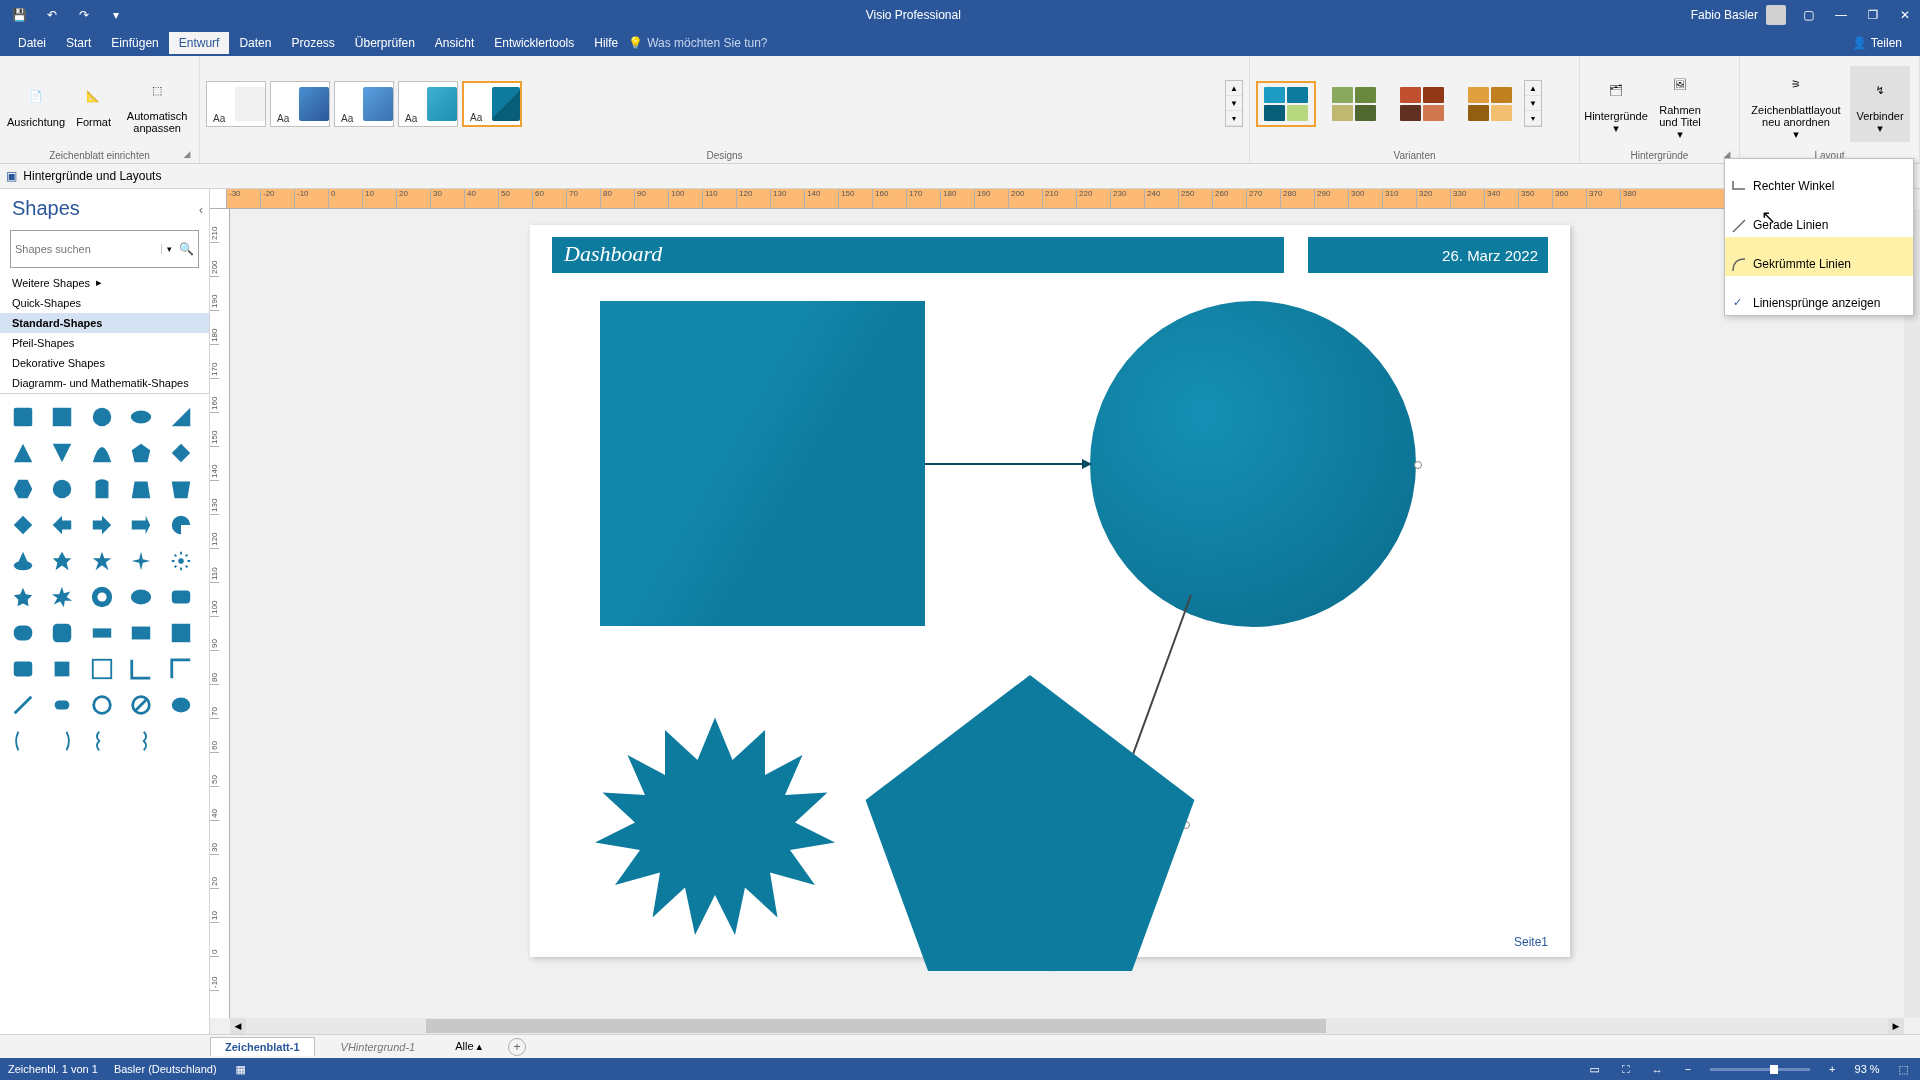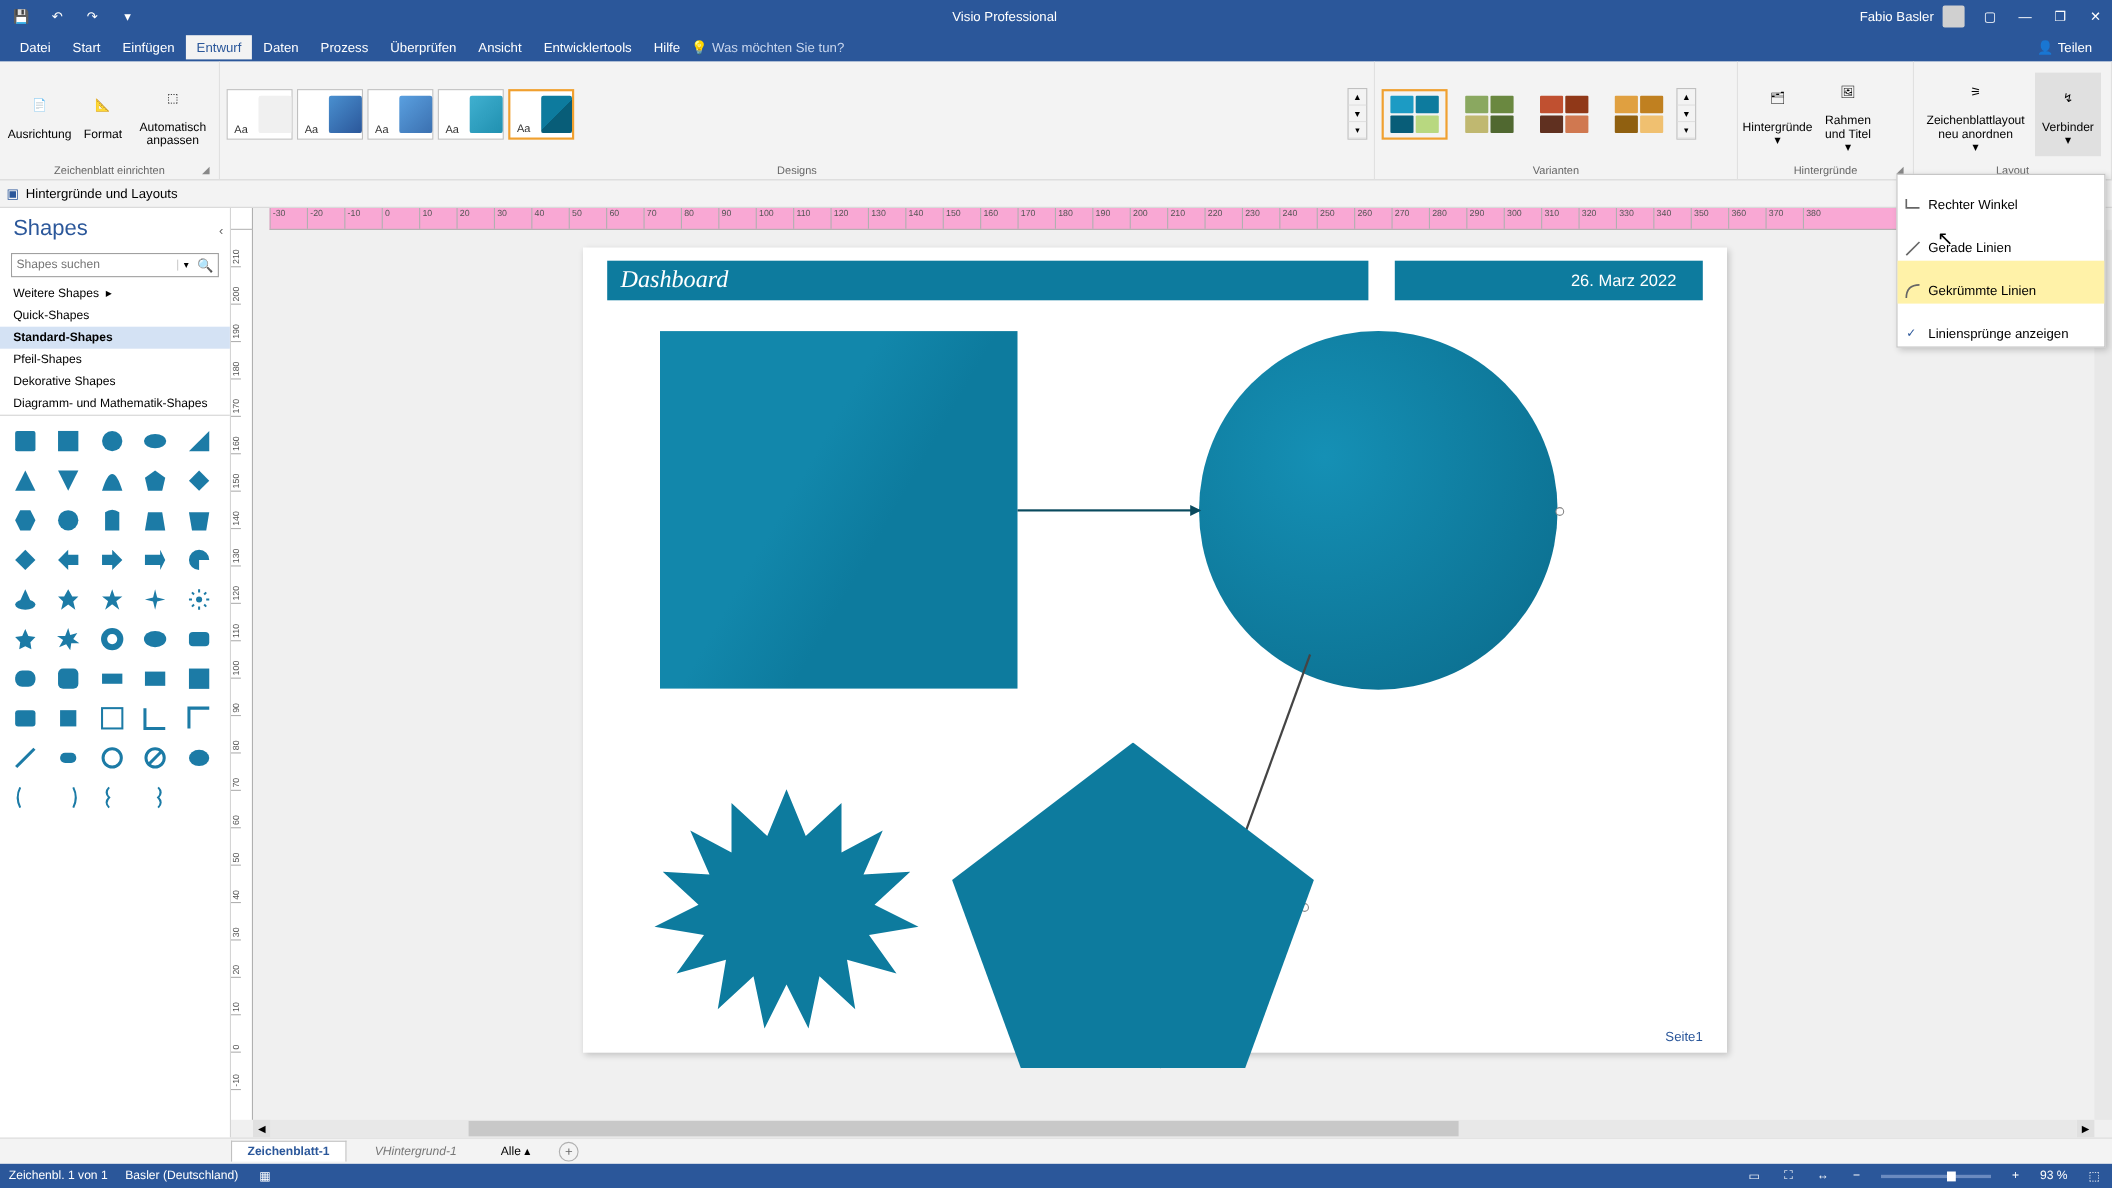--- a/index.html
+++ b/index.html
@@ -59,42 +59,42 @@
 .secbar { height: 25px; background: #f3f3f3; border-bottom: 1px solid #d4d4d4; display: flex; align-items: center; font-size: 12px; padding: 0 6px; gap: 6px; }
 .secbar .close { margin-left: auto; cursor: pointer; padding: 0 6px; }
 
 
 .main { display: flex; height: calc(1080px - 30px - 26px - 108px - 25px - 24px - 22px); }
 
 
 .shapes-panel { width: 210px; background: #fff; border-right: 1px solid #d4d4d4; display: flex; flex-direction: column; }
 .shapes-header { padding: 8px 12px 6px; font-size: 20px; color: #2b579a; position: relative; }
 .shapes-collapse { position: absolute; right: 6px; top: 14px; font-size: 12px; cursor: pointer; color: #666; }
-.shapes-search { margin: 4px 10px; display: flex; align-items: center; border: 1px solid #a0a0a0; height: 22px; }
+.shapes-search { margin: 4px 10px; display: flex; align-items: center; border: 1px solid #a0a0a0; height: 38px; }
 .shapes-search input { flex: 1; border: none; font-size: 11px; padding: 2px 4px; outline: none; }
 .shapes-search .dd { width: 16px; font-size: 9px; text-align: center; border-left: 1px solid #ccc; cursor: pointer; }
 .shapes-search .go { width: 22px; text-align: center; cursor: pointer; font-size: 12px; }
 .stencil-list { border-bottom: 1px solid #d4d4d4; }
 .stencil-item { padding: 4px 12px; font-size: 11px; cursor: pointer; display: flex; align-items: center; gap: 6px; }
 .stencil-item.selected { background: #d4e2f4; font-weight: 600; }
 .shape-grid { padding: 10px; display: grid; grid-template-columns: repeat(5, 1fr); gap: 10px 8px; overflow-y: auto; }
 .shape-cell { width: 26px; height: 26px; display: flex; align-items: center; justify-content: center; cursor: pointer; }
 
 
 .canvas-wrap { flex: 1; background: #f0f0f0; position: relative; overflow: hidden; }
-.ruler-h { position: absolute; top: 0; left: 35px; right: 16px; height: 20px; background: #f9a8d4; border-bottom: 1px solid #b0b0b0; overflow: hidden; }
+.ruler-h { position: absolute; top: 0; left: 16px; right: 16px; height: 20px; background: #fdba74; border-bottom: 1px solid #b0b0b0; overflow: hidden; }
 .ruler-h-inner { display: flex; font-size: 8px; color: #555; }
 .ruler-h-inner div { width: 34px; border-left: 1px solid #b0b0b0; padding-left: 2px; height: 20px; line-height: 10px; flex-shrink: 0; }
 .ruler-v { position: absolute; top: 20px; left: 0; width: 20px; bottom: 16px; background: #fff; border-right: 1px solid #b0b0b0; overflow: hidden; }
 .ruler-v-inner div { height: 34px; border-top: 1px solid #b0b0b0; font-size: 8px; color: #555; writing-mode: vertical-rl; transform: rotate(180deg); padding-top: 2px; }
 .ruler-corner { position: absolute; top: 0; left: 0; width: 20px; height: 20px; background: #fff; border-right: 1px solid #b0b0b0; border-bottom: 1px solid #b0b0b0; }
 .page { position: absolute; top: 36px; left: 320px; width: 1040px; height: 732px; background: #fff; box-shadow: 2px 2px 6px rgba(0,0,0,0.2); }
 .page-header { position: absolute; top: 12px; left: 22px; right: 22px; height: 36px; display: flex; gap: 24px; }
 .ph-left { flex: 1; background: #0d7b9e; color: #fff; font-size: 22px; font-style: italic; font-family: Georgia, serif; padding: 4px 12px; }
-.ph-right { width: 280px; background: #0d7b9e; color: #fff; font-size: 15px; display: flex; align-items: center; justify-content: flex-end; padding-right: 24px; }
+.ph-right { width: 240px; background: #0d7b9e; color: #fff; font-size: 15px; display: flex; align-items: center; justify-content: flex-end; padding-right: 10px; }
 .sq { position: absolute; top: 76px; left: 70px; width: 325px; height: 325px; background: linear-gradient(120deg, #1287ab 40%, #0d7b9e 60%); }
 .circ { position: absolute; top: 76px; left: 560px; width: 326px; height: 326px; border-radius: 50%; background: radial-gradient(circle at 35% 35%, #1590b5, #0a6a8a); }
 .arrow { position: absolute; top: 238px; left: 395px; width: 165px; height: 2px; background: #0a4a5e; }
 .arrow::after { content: ''; position: absolute; right: -2px; top: -4px; border-left: 10px solid #0a4a5e; border-top: 5px solid transparent; border-bottom: 5px solid transparent; }
 .conn-handle { position: absolute; width: 8px; height: 8px; background: #fff; border: 1px solid #888; border-radius: 50%; }
 .starb { position: absolute; top: 480px; left: 60px; width: 250px; height: 250px; }
 .pent { position: absolute; top: 450px; left: 330px; width: 340px; height: 296px; }
 .diag-line { position: absolute; top: 370px; left: 660px; width: 2px; height: 400px; background: #444; transform: rotate(20deg); transform-origin: top; }
 .page-footer { position: absolute; bottom: 8px; right: 22px; font-size: 12px; color: #2b579a; }
 .hscroll { position: absolute; bottom: 0; left: 20px; right: 16px; height: 16px; background: #f0f0f0; display:flex; align-items:center; }

